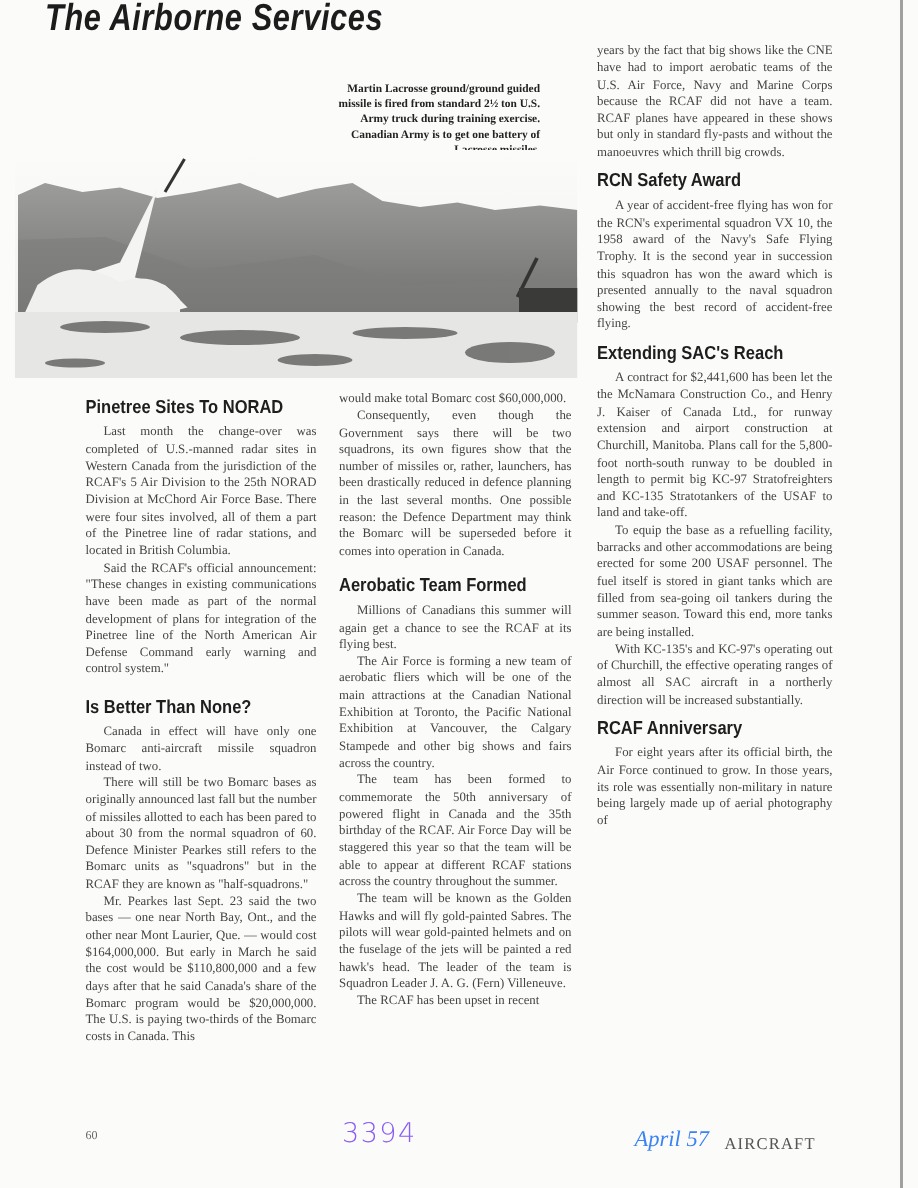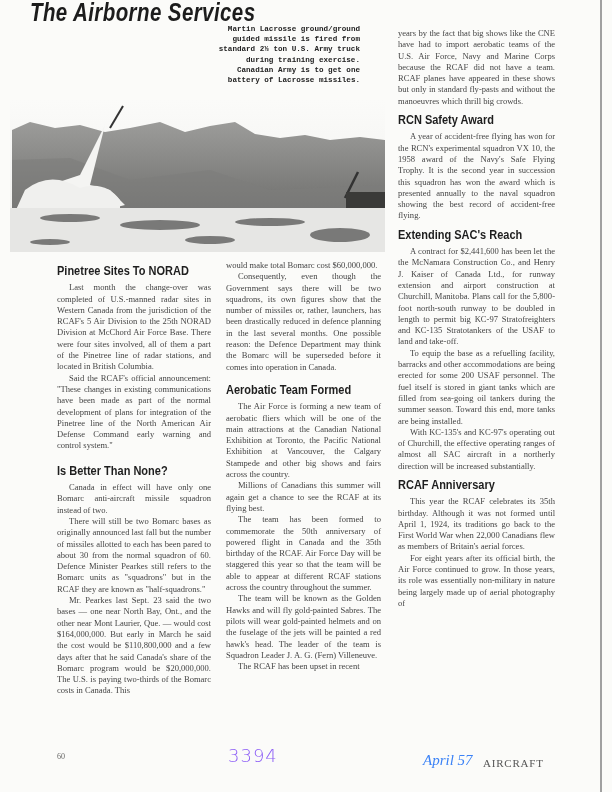--- a/index.html
+++ b/index.html
@@ -1,22 +1,22 @@
 <!DOCTYPE html>
 <html><head>
 <meta charset="utf-8">
 <style>
   html, body { margin:0; padding:0; }
   body { width:612px; height:792px; background:#fbfbf9; position:relative; overflow:hidden;
          font-family:"Liberation Serif","DejaVu Serif",serif; color:#3a3a3a; }
   .title { position:absolute; left:30px; top:-2px; font-family:"Liberation Sans","DejaVu Sans",sans-serif;
            font-weight:bold; font-style:italic; font-size:25px; color:#1c1c1c; letter-spacing:0.5px;
            transform:scaleX(0.82); transform-origin:left top; white-space:nowrap; }
-  .caption { position:absolute; left:210px; top:24px; width:150px; text-align:right;
-             font-family:Liberation Mono, monospace; font-weight:bold; font-size:7.6px; line-height:10.2px; color:#222; }
+  .caption { position:absolute; left:210px; top:54px; width:150px; text-align:right;
+             font-family:Liberation Serif, serif; font-weight:bold; font-size:7.6px; line-height:10.2px; color:#222; }
   .photo { position:absolute; left:10px; top:100px; width:375px; height:152px; overflow:hidden; }
   .col { position:absolute; font-size:8.55px; line-height:11.3px; text-align:justify; color:#444; }
   .col p { margin:0; text-indent:12px; }
   .col p.noindent { text-indent:0; }
   .col h2 { margin:8px 0 5px 0; font-family:"Liberation Sans","DejaVu Sans",sans-serif; font-weight:bold;
             font-size:12.5px; color:#1e1e1e; text-align:left; transform:scaleX(0.88); transform-origin:left; white-space:nowrap; }
   .c1 { left:57px; top:258px; width:154px; }
   .c2 { left:226px; top:260px; width:155px; }
   .c3 { left:398px; top:28px; width:157px; }
   .folio { position:absolute; left:57px; top:752px; font-size:8px; color:#666; }
@@ -71,37 +71,36 @@
   <h2 style="margin-top:14px">Is Better Than None?</h2>
   <p>Canada in effect will have only one Bomarc anti-aircraft missile squadron instead of two.</p>
   <p>There will still be two Bomarc bases as originally announced last fall but the number of missiles allotted to each has been pared to about 30 from the normal squadron of 60. Defence Minister Pearkes still refers to the Bomarc units as "squadrons" but in the RCAF they are known as "half-squadrons."</p>
   <p>Mr. Pearkes last Sept. 23 said the two bases — one near North Bay, Ont., and the other near Mont Laurier, Que. — would cost $164,000,000. But early in March he said the cost would be $110,800,000 and a few days after that he said Canada's share of the Bomarc program would be $20,000,000. The U.S. is paying two-thirds of the Bomarc costs in Canada. This</p>
 </div>
 
 <div class="col c2">
   <p class="noindent">would make total Bomarc cost $60,000,000.</p>
   <p>Consequently, even though the Government says there will be two squadrons, its own figures show that the number of missiles or, rather, launchers, has been drastically reduced in defence planning in the last several months. One possible reason: the Defence Department may think the Bomarc will be superseded before it comes into operation in Canada.</p>
   <h2 style="margin-top:12px">Aerobatic Team Formed</h2>
+  <p>Millions of Canadians this summer will again get a chance to see the RCAF at its flying best.</p>
   <p>The Air Force is forming a new team of aerobatic fliers which will be one of the main attractions at the Canadian National Exhibition at Toronto, the Pacific National Exhibition at Vancouver, the Calgary Stampede and other big shows and fairs across the country.</p>
-  <p>Millions of Canadians this summer will again get a chance to see the RCAF at its flying best.</p>
   <p>The team has been formed to commemorate the 50th anniversary of powered flight in Canada and the 35th birthday of the RCAF. Air Force Day will be staggered this year so that the team will be able to appear at different RCAF stations across the country throughout the summer.</p>
   <p>The team will be known as the Golden Hawks and will fly gold-painted Sabres. The pilots will wear gold-painted helmets and on the fuselage of the jets will be painted a red hawk's head. The leader of the team is Squadron Leader J. A. G. (Fern) Villeneuve.</p>
   <p>The RCAF has been upset in recent</p>
 </div>
 
 <div class="col c3">
   <p class="noindent">years by the fact that big shows like the CNE have had to import aerobatic teams of the U.S. Air Force, Navy and Marine Corps because the RCAF did not have a team. RCAF planes have appeared in these shows but only in standard fly-pasts and without the manoeuvres which thrill big crowds.</p>
   <h2>RCN Safety Award</h2>
   <p>A year of accident-free flying has won for the RCN's experimental squadron VX 10, the 1958 award of the Navy's Safe Flying Trophy. It is the second year in succession this squadron has won the award which is presented annually to the naval squadron showing the best record of accident-free flying.</p>
   <h2>Extending SAC's Reach</h2>
   <p>A contract for $2,441,600 has been let the the McNamara Construction Co., and Henry J. Kaiser of Canada Ltd., for runway extension and airport construction at Churchill, Manitoba. Plans call for the 5,800-foot north-south runway to be doubled in length to permit big KC-97 Stratofreighters and KC-135 Stratotankers of the USAF to land and take-off.</p>
   <p>To equip the base as a refuelling facility, barracks and other accommodations are being erected for some 200 USAF personnel. The fuel itself is stored in giant tanks which are filled from sea-going oil tankers during the summer season. Toward this end, more tanks are being installed.</p>
   <p>With KC-135's and KC-97's operating out of Churchill, the effective operating ranges of almost all SAC aircraft in a northerly direction will be increased substantially.</p>
   <h2>RCAF Anniversary</h2>
-  <p>This year the RCAF celebrates its 35th birthday. Although it was not formed until April 1, 1924, its traditions go back to the First World War when 22,000 Canadians flew as members of Britain's aerial forces.</p>
   <p>For eight years after its official birth, the Air Force continued to grow. In those years, its role was essentially non-military in nature being largely made up of aerial photography of</p>
 </div>
 
 <div class="folio">60</div>
 <div class="hand1">3394</div>
 <div class="hand2">April 57</div>
 <div class="mag">AIRCRAFT</div>
 <div class="edge"></div>
 
 </body></html>

